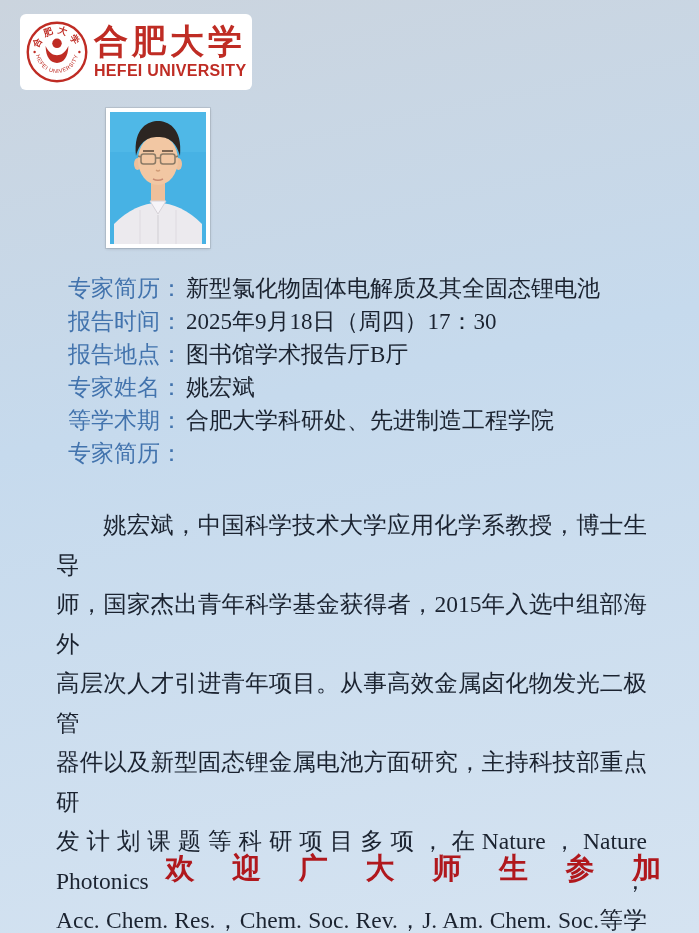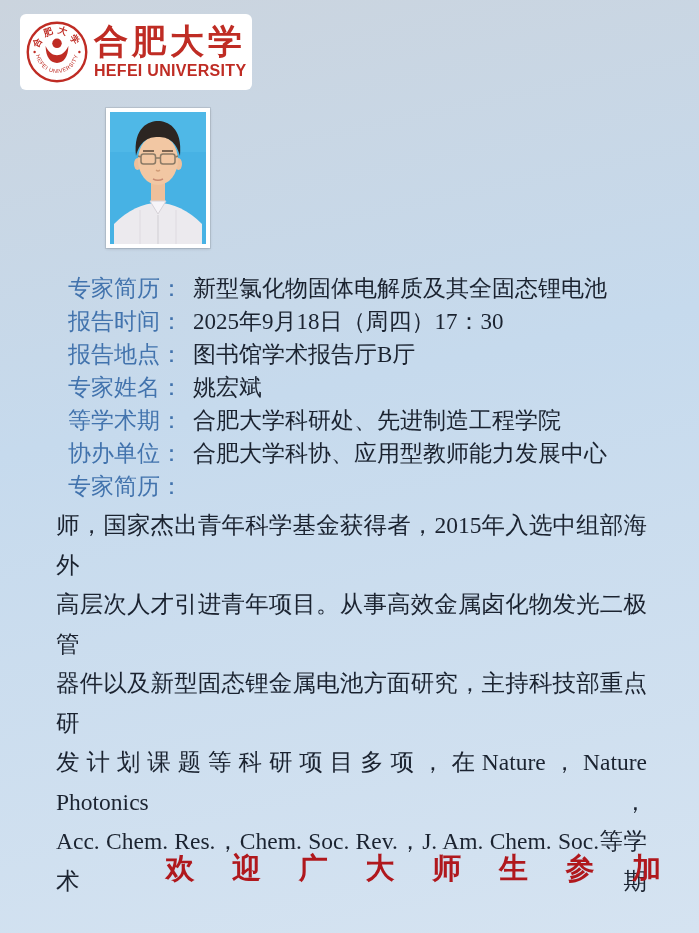--- a/index.html
+++ b/index.html
@@ -42,21 +42,21 @@
   .photo svg{display:block;width:100%;height:100%;}
   
   .title{
     position:absolute;left:210px;right:8px;top:150px;text-align:center;
     font-size:36px;letter-spacing:4px;color:var(--title-blue);white-space:nowrap;
   }
   
   .info{position:absolute;left:68px;right:24px;top:272px;font-size:23px;line-height:33px;}
   .info-row{white-space:nowrap;}
   .info-label{color:var(--label-blue);}
-  .info-value{color:var(--text-dark);margin-left:10px;}
+  .info-value{color:var(--text-dark);margin-left:3px;}
   
   .bio{position:absolute;left:56px;right:52px;top:506px;font-size:23.5px;line-height:39.5px;color:var(--text-dark);}
   .bio-line{text-align:justify;text-align-last:justify;}
   .bio-line.first{text-indent:2em;}
   
   .welcome{
     position:absolute;left:0;right:0;top:849px;text-align:right;
     font-size:29px;font-weight:bold;color:var(--welcome-red);
     letter-spacing:1.3em;padding-left:1.3em;white-space:nowrap;
   }
@@ -129,28 +129,26 @@
     <div class="info-row">
       <span class="info-label">报告地点：</span><span class="info-value">图书馆学术报告厅B厅</span>
     </div>
     <div class="info-row">
       <span class="info-label">专家姓名：</span><span class="info-value">姚宏斌</span>
     </div>
     <div class="info-row">
       <span class="info-label">等学术期：</span><span class="info-value">合肥大学科研处、先进制造工程学院</span>
     </div>
     <div class="info-row">
-      <span class="info-label">协办单位：</span><span class="info-value">合肥大学科协、应用型教师能力发展中心</span>
-    </div>
-    <div class="info-row">
       <span class="info-label">专家简历：</span><span class="info-value"></span>
     </div>
   </div>
 
   <div class="bio">
+    <div class="bio-line first">姚宏斌，中国科学技术大学应用化学系教授，博士生导</div>
     <div class="bio-line">师，国家杰出青年科学基金获得者，2015年入选中组部海外</div>
     <div class="bio-line">高层次人才引进青年项目。从事高效金属卤化物发光二极管</div>
     <div class="bio-line">器件以及新型固态锂金属电池方面研究，主持科技部重点研</div>
     <div class="bio-line">发计划课题等科研项目多项，在Nature，Nature Photonics，</div>
     <div class="bio-line">Acc. Chem. Res.，Chem. Soc. Rev.，J. Am. Chem. Soc.等学术期</div>
 
   </div>
 
   <div class="welcome">欢迎广大师生参加</div>
 

